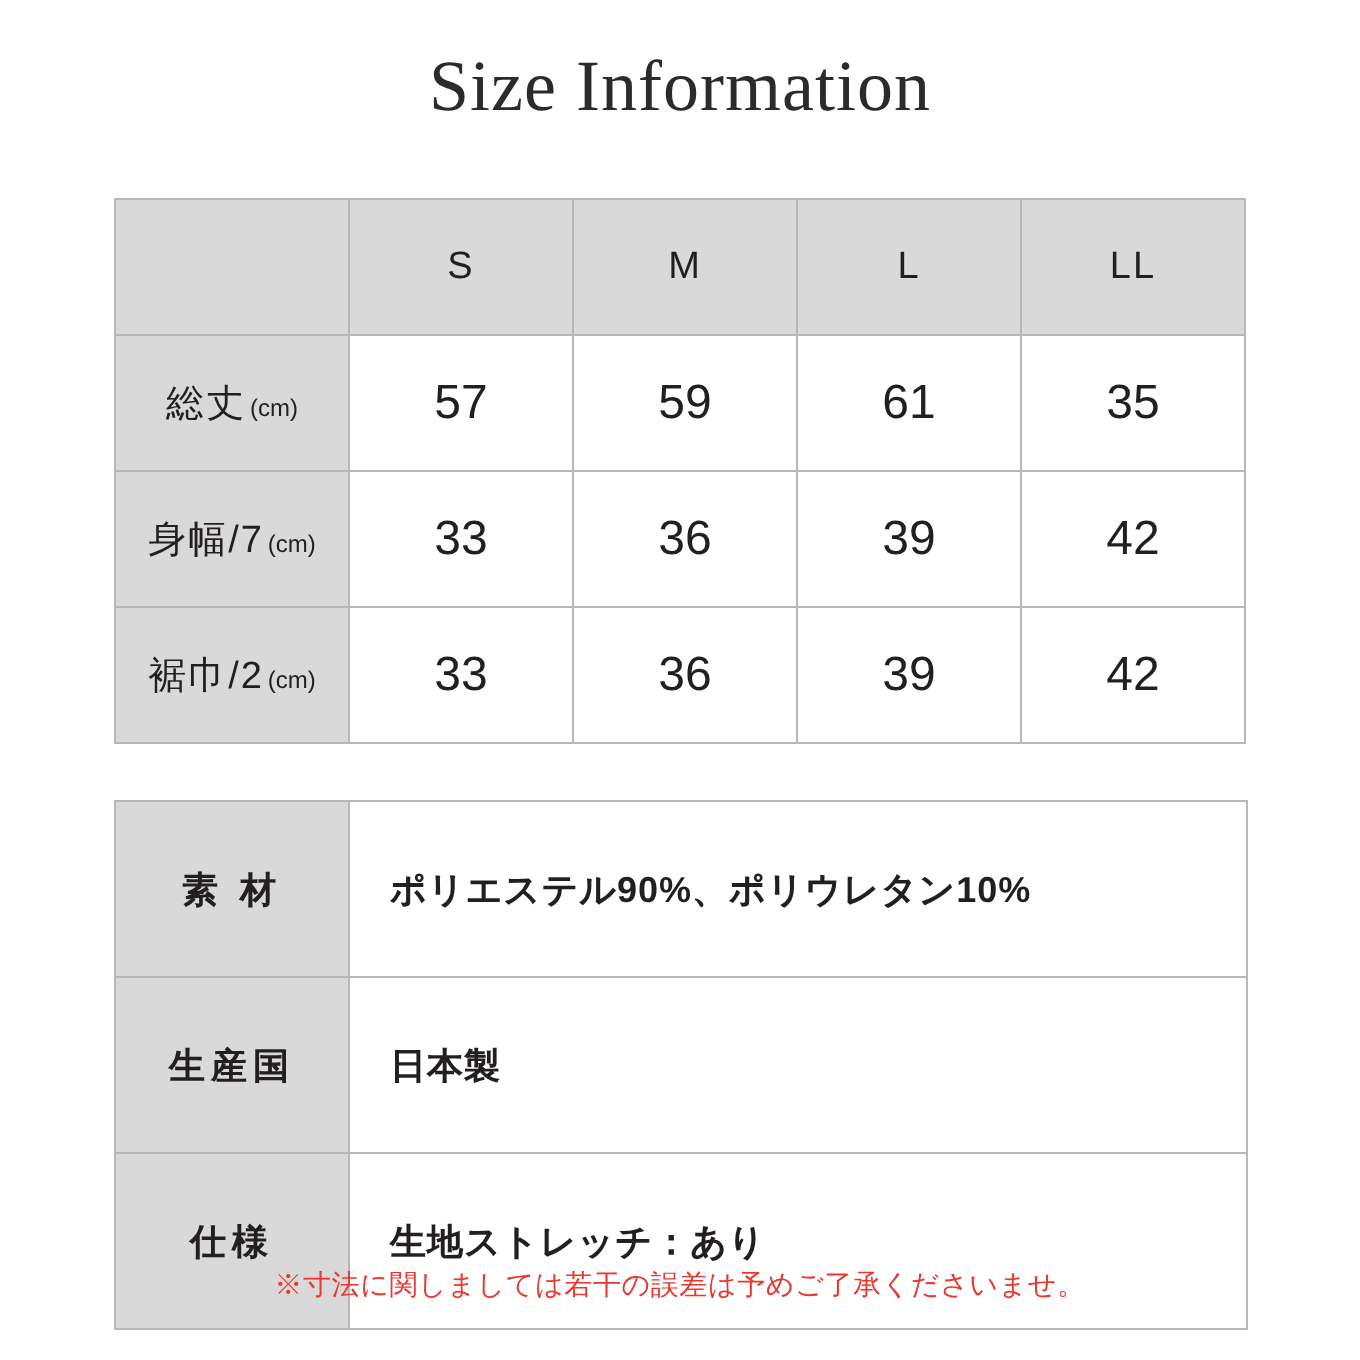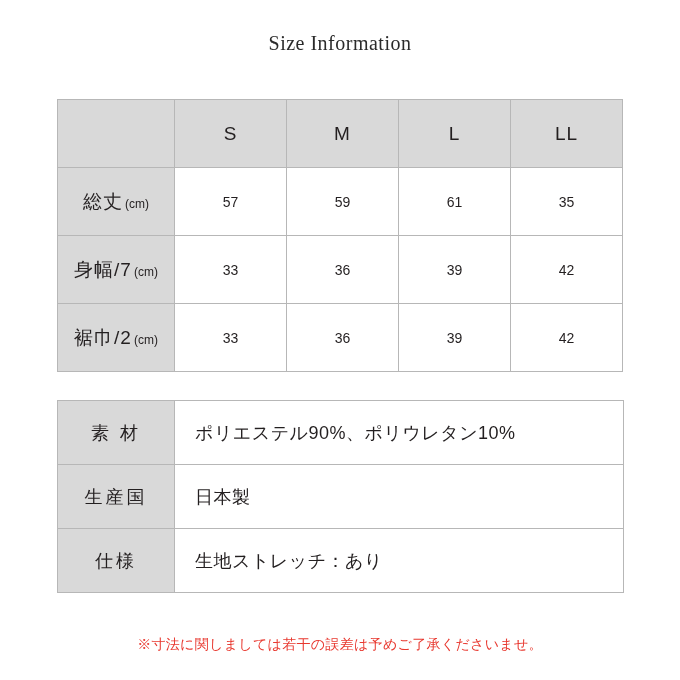--- a/index.html
+++ b/index.html
@@ -16,45 +16,45 @@
   }
   .page {
     position: relative;
     width: 680px;
     height: 680px;
     box-sizing: border-box;
   }
   .title {
     text-align: center;
     font-family: "Liberation Serif", serif;
-    font-size: 20px;
+    font-size: 36px;
     letter-spacing: 0.5px;
     color: #2b2b2b;
-    padding-top: 32px;
+    padding-top: 22px;
     font-weight: normal;
     margin: 0;
   }
   
   .size-table-wrap {
     position: absolute;
     left: 57px;
     top: 99px;
     width: 566px;
   }
   table.size-table {
     border-collapse: collapse;
     width: 100%;
     table-layout: fixed;
   }
   table.size-table td, table.size-table th {
     border: 1px solid #b7b7b7;
     height: 67px;
     text-align: center;
     vertical-align: middle;
-    font-size: 14px;
+    font-size: 24px;
     font-weight: normal;
     color: #231f20;
     padding: 0;
   }
   table.size-table col.first { width: 117px; }
   table.size-table col.data { width: 112px; }
   table.size-table thead td {
     background: #d9d9d9;
     font-size: 19px;
     letter-spacing: 1px;
@@ -85,23 +85,23 @@
     border-collapse: collapse;
     width: 100%;
     table-layout: fixed;
   }
   table.spec-table col.label { width: 117px; }
   table.spec-table col.value { width: 449px; }
   table.spec-table td {
     border: 1px solid #b7b7b7;
     height: 63px;
     font-size: 18px;
-    font-weight: normal;
+    font-weight: bold;
     color: #231f20;
-    padding: 0;
+    padding: 12px;
     vertical-align: middle;
   }
   table.spec-table td.label {
     background: #d9d9d9;
     text-align: center;
     letter-spacing: 3px;
   }
   table.spec-table td.value {
     text-align: left;
     padding-left: 20px;
@@ -111,20 +111,21 @@
   .notes {
     position: absolute;
     left: 0;
     right: 0;
     bottom: 24px;
     text-align: center;
     color: #e8382f;
     font-size: 14px;
     line-height: 24px;
     letter-spacing: 0.3px;
+    font-family: Liberation Mono, monospace;
   }
   .notes div {
     white-space: nowrap;
   }
 </style>
 </head>
 <body>
 
 <div class="page">
 

